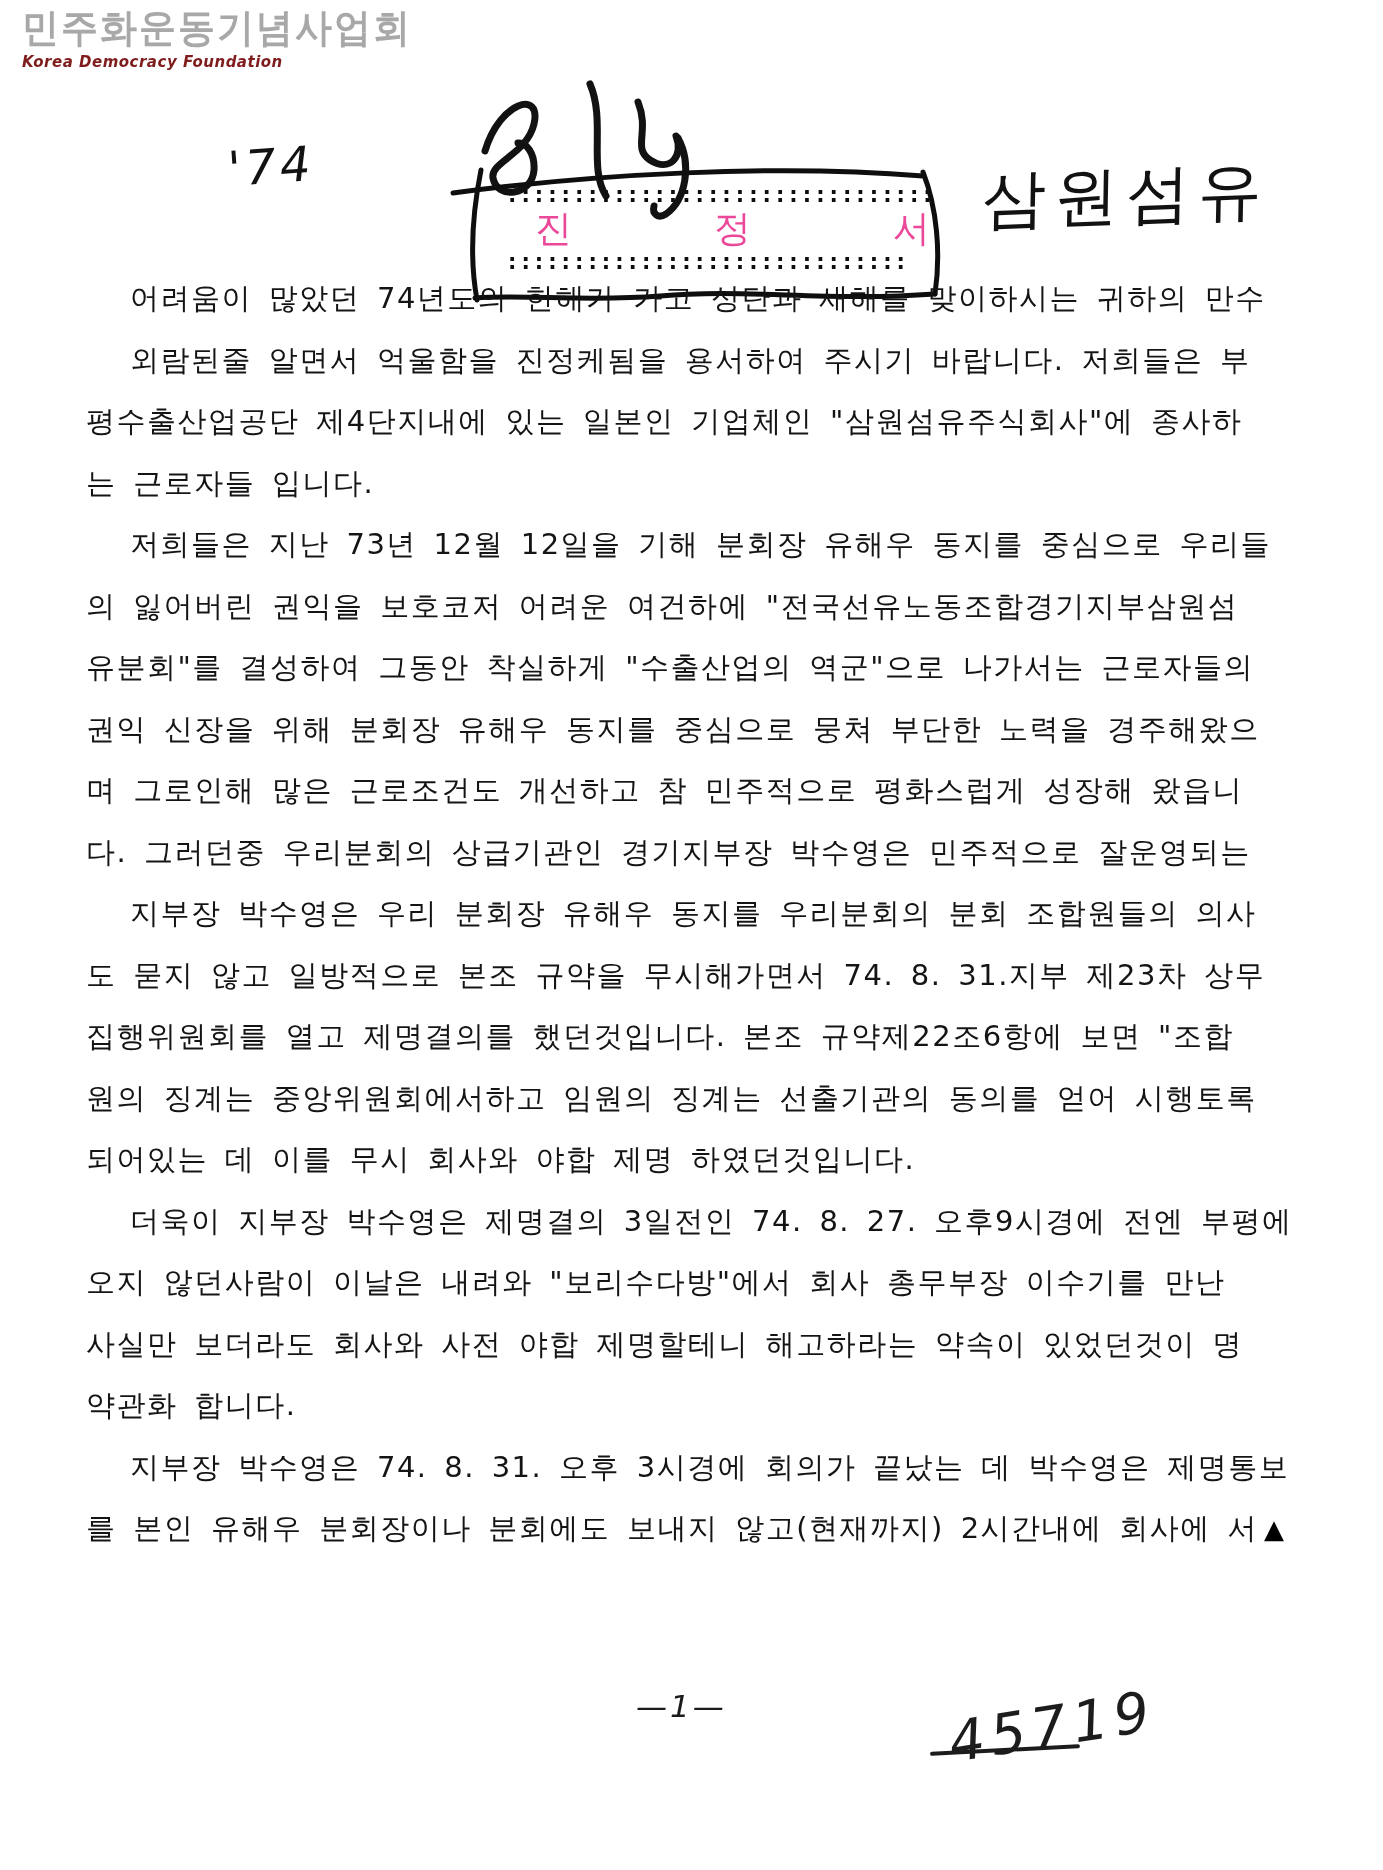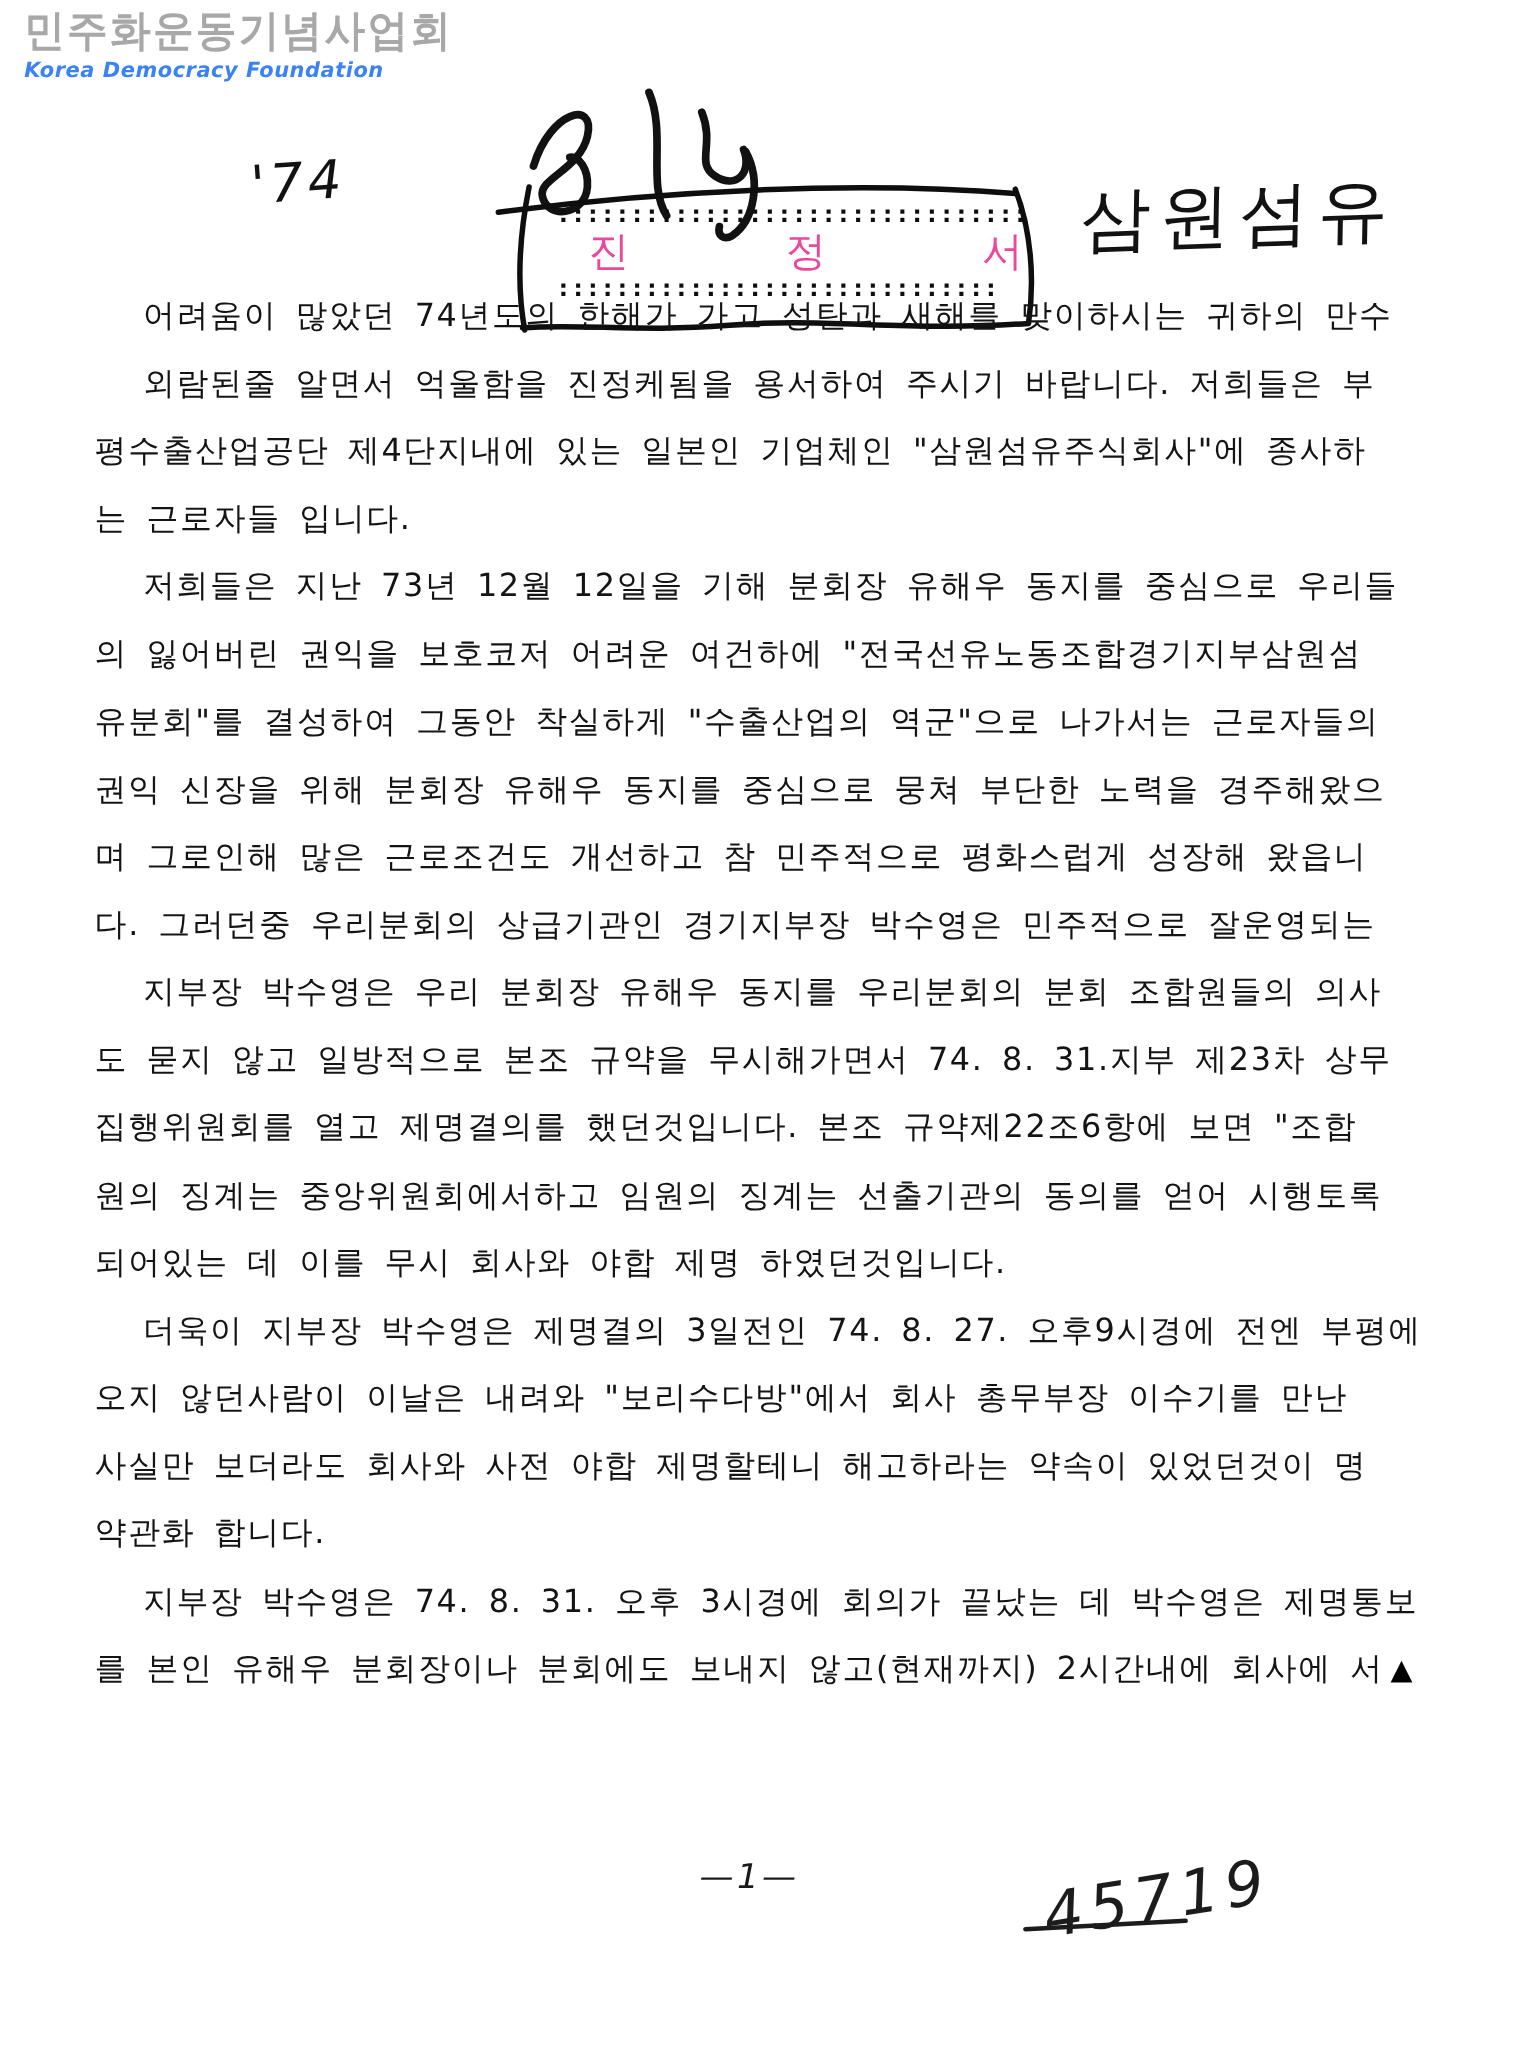--- a/index.html
+++ b/index.html
@@ -25,24 +25,24 @@
   }
   .logo-kr {
     font-size: 37px;
     font-weight: bold;
     color: #a8a8a8;
     letter-spacing: 2px;
     line-height: 1.1;
     transform: scaleY(1.05);
   }
   .logo-en {
-    font-size: 19px;
+    font-size: 15px;
     font-weight: bold;
     font-style: italic;
-    color: #3b82f6;
+    color: #7f1d1d;
     letter-spacing: 0.5px;
     margin-top: 4px;
   }
 
   
   .handwritten {
     position: absolute;
     color: #121212;
   }
   #year-note {
@@ -111,21 +111,21 @@
     letter-spacing: 142px;
     white-space: nowrap;
     color: #ec4899;
     font-weight: 500;
   }
 
   
   #body-text {
     position: absolute;
     left: 86px;
-    top: 256px;
+    top: 268px;
     width: 1260px;
   }
   .line {
     height: 61.5px;
     line-height: 61.5px;
     font-size: 29px;
     letter-spacing: 1.5px;
     word-spacing: 6px;
     white-space: nowrap;
     color: #141414;

